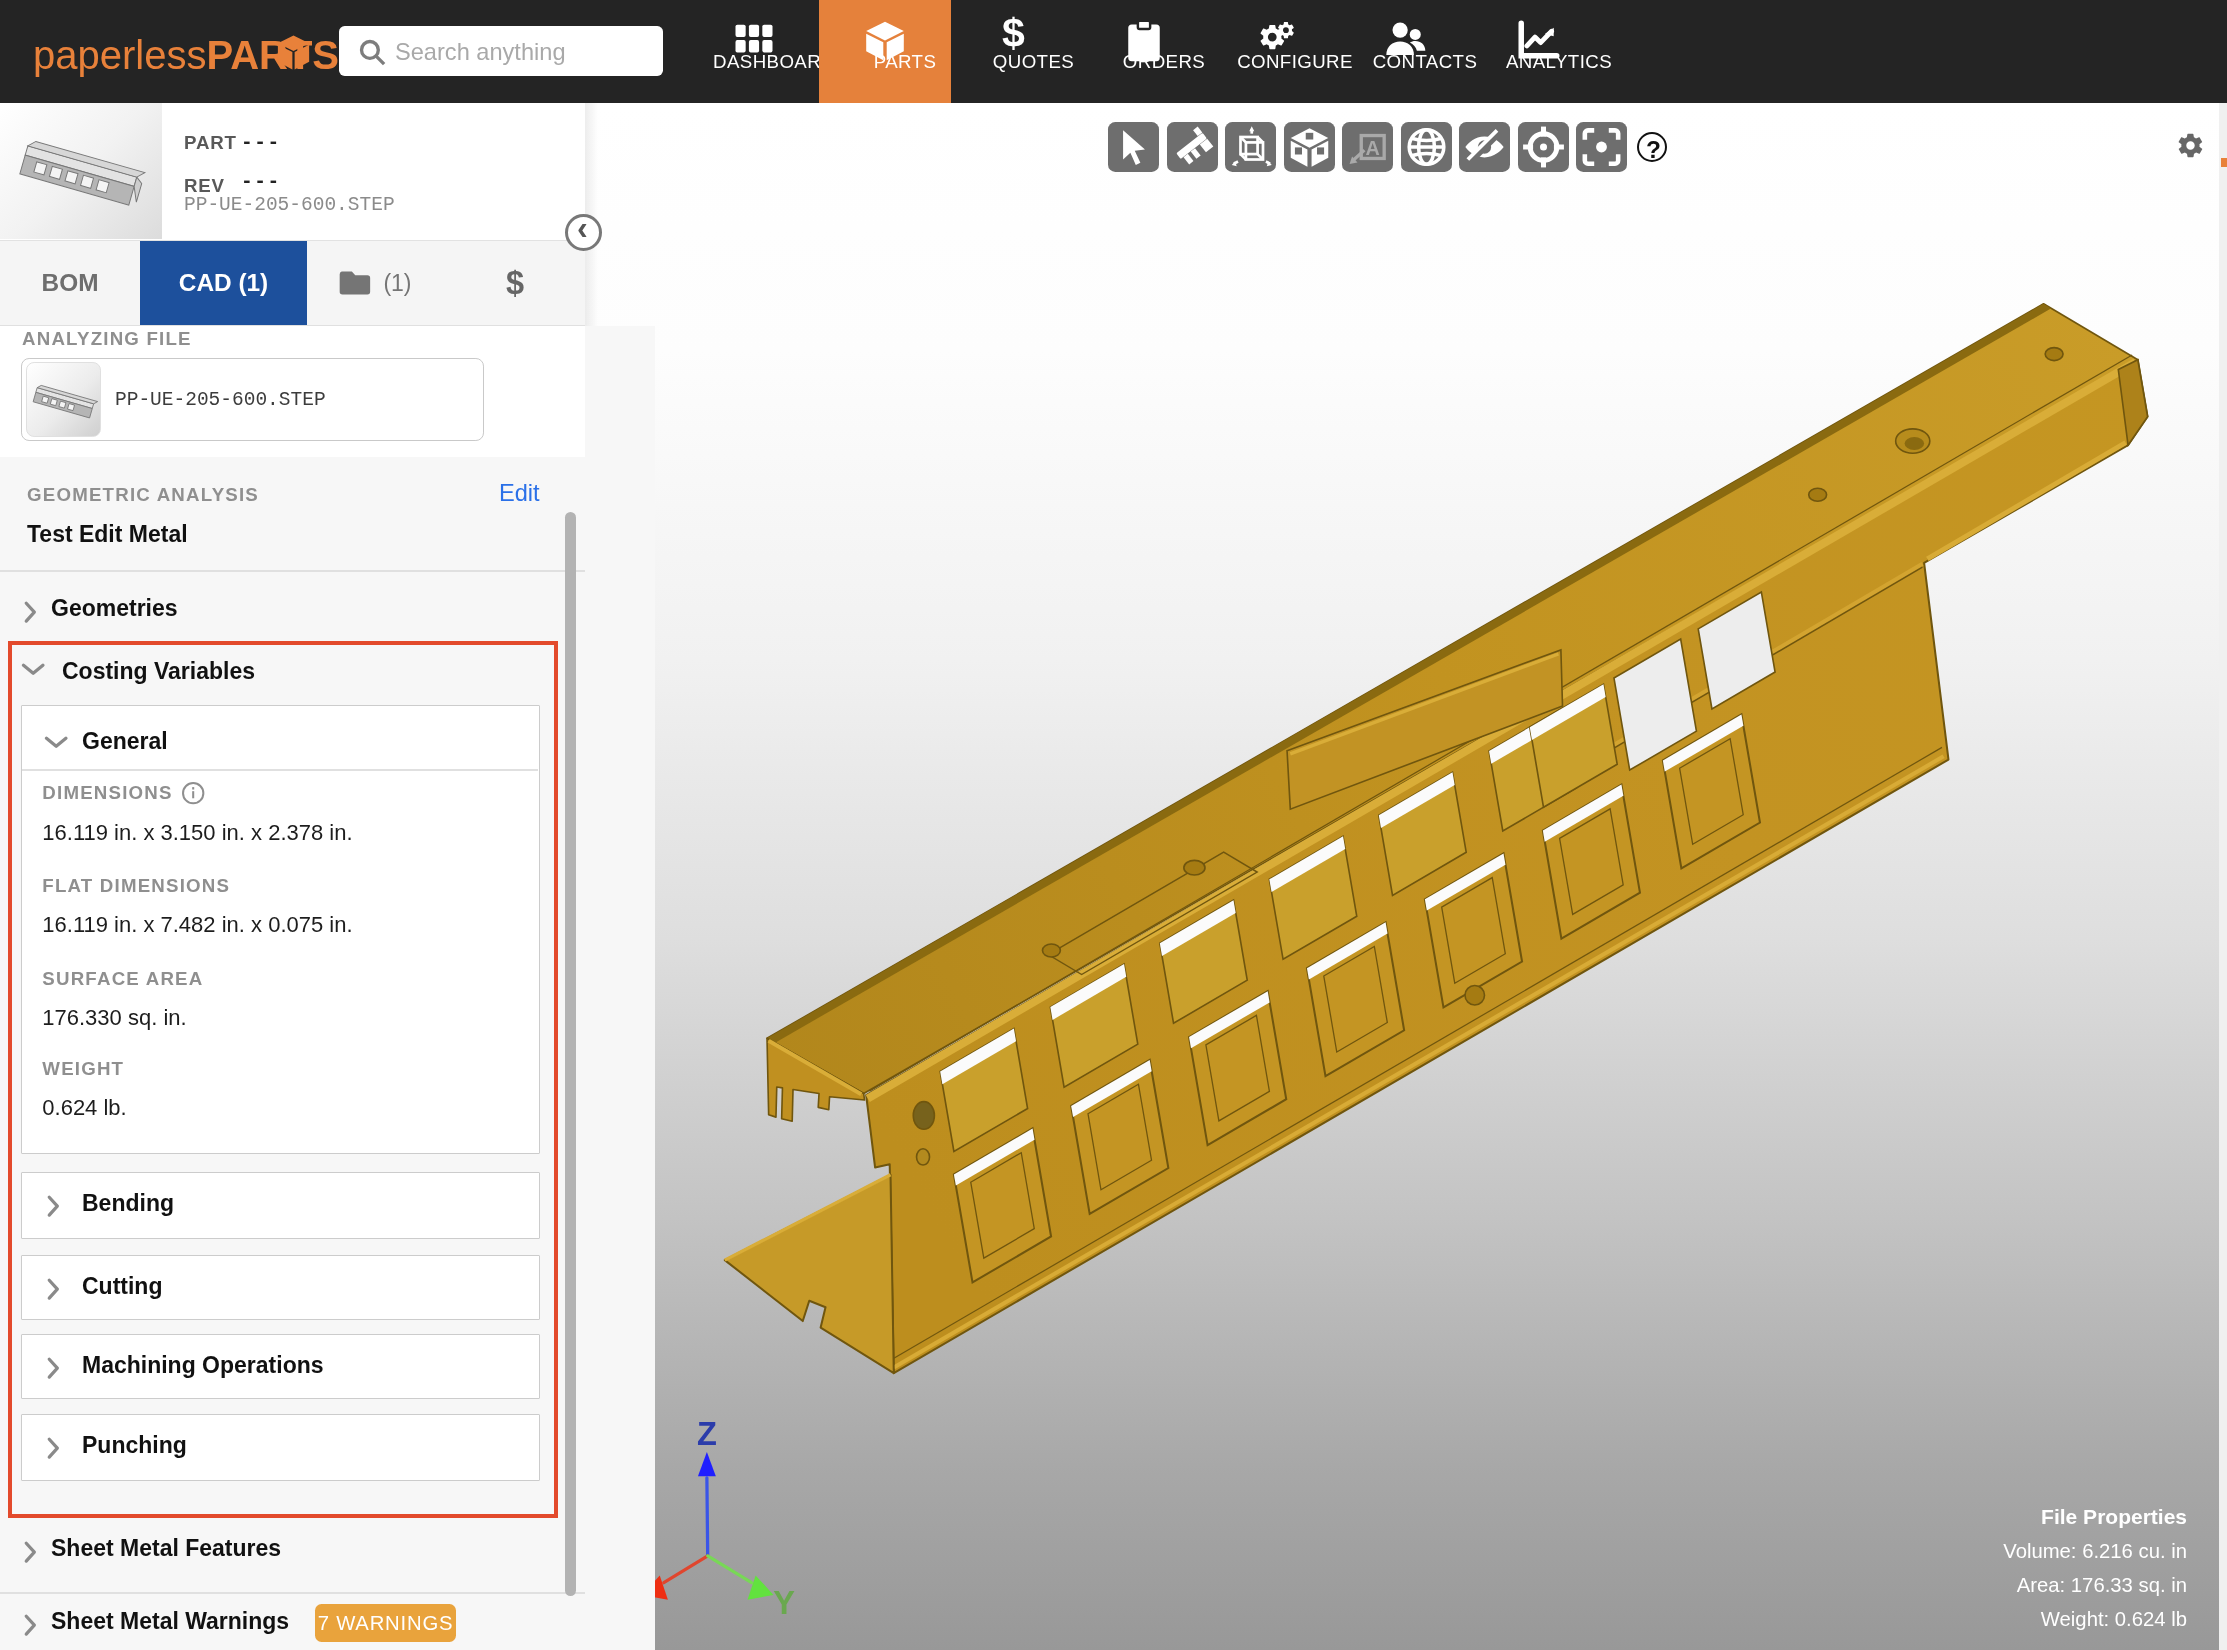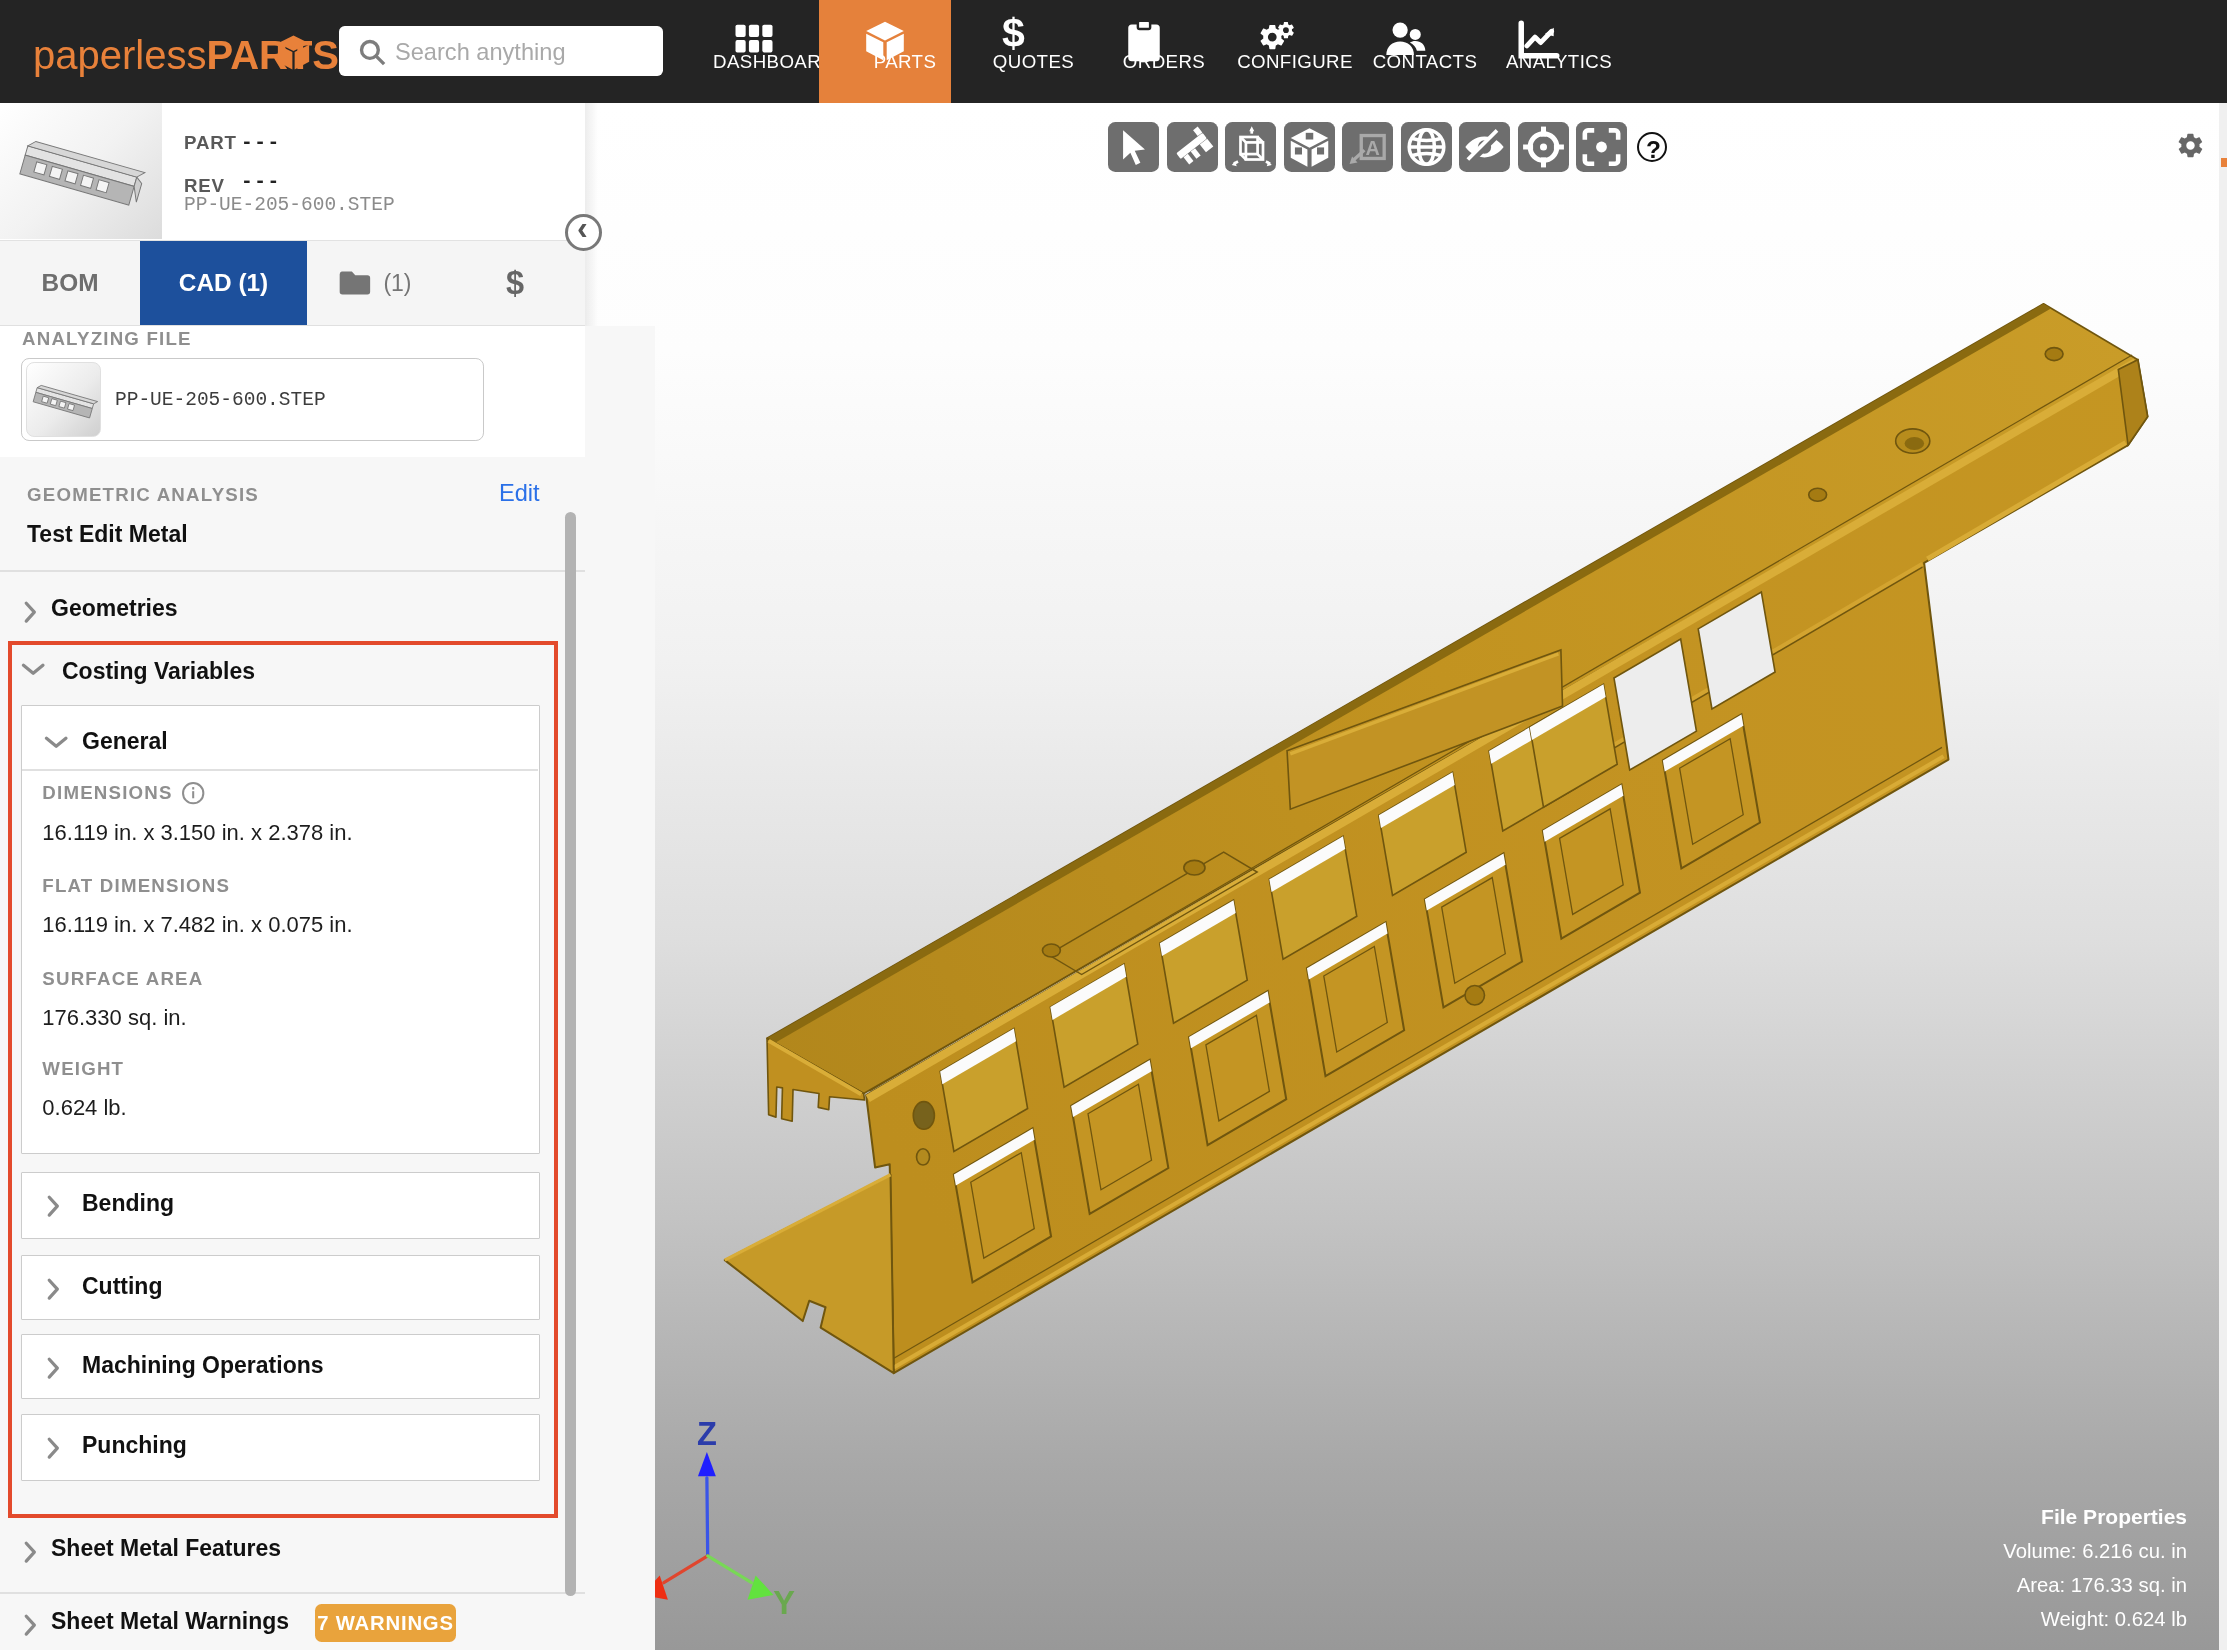--- a/index.html
+++ b/index.html
@@ -39,21 +39,21 @@
 #filecard .th { position:absolute; left:4.1px; top:3.2px; width:75px; height:75px; border-radius:8.1px; background:linear-gradient(135deg,#ffffff 0%,#ececec 55%,#cfcfcf 100%); border:0.8px solid #e0e0e0; }
 #filecard .fn { position:absolute; left:93px; top:30px; font-size:19.5px; color:#3c3c3c; }
 .card { position:absolute; left:21px; width:519px; background:#fff; border:1.6px solid #cccccc; border-radius:1px; }
 .cardtitle { font-size:23px; font-weight:bold; color:#111; }
 .value { font-size:22px; color:#1d1d1d; }
 
 #redbox { position:absolute; left:8.1px; top:315px; width:550px; height:877px; border:4.1px solid #e34a2c; }
 
 .divider { position:absolute; left:0; width:585px; height:1.6px; background:#e0e0e0; }
 
-#badge { position:absolute; left:315px; top:1278px; width:141px; height:38px; background:#e9a33c; border-radius:6.5px; color:#fff; font-size:20.3px; font-weight:bold; text-align:center; line-height:38px; letter-spacing:0.8px; }
+#badge { position:absolute; left:315px; top:1278px; width:141px; height:38px; background:#e9a33c; border-radius:6.5px; color:#fff; font-size:20.3px; font-weight:normal; text-align:center; line-height:38px; letter-spacing:0.8px; }
 
 #sscroll { position:absolute; left:565px; top:186px; width:11.4px; height:1084px; background:#b3b3b3; border-radius:5.7px; }
 
 
 #view { position:absolute; left:585px; top:103px; width:1643px; height:1548px; background:linear-gradient(180deg, #ffffff 0%, #fdfdfd 16%, #f1f1f1 36%, #dedede 54%, #c3c3c3 72%, #a8a8a8 88%, #989898 100%); }
 .tbtn { position:absolute; top:18.7px; width:51px; height:50px; background:#6e6e6e; border-radius:7.3px; }
 .tbtn svg { position:absolute; left:0; top:0; }
 #gear { position:absolute; left:1591px; top:28.4px; }
 #fileprops { position:absolute; right:41px; top:1402px; text-align:right; color:#fff; }
 #fileprops .t { font-size:21px; font-weight:bold; margin-bottom:11.4px; }

